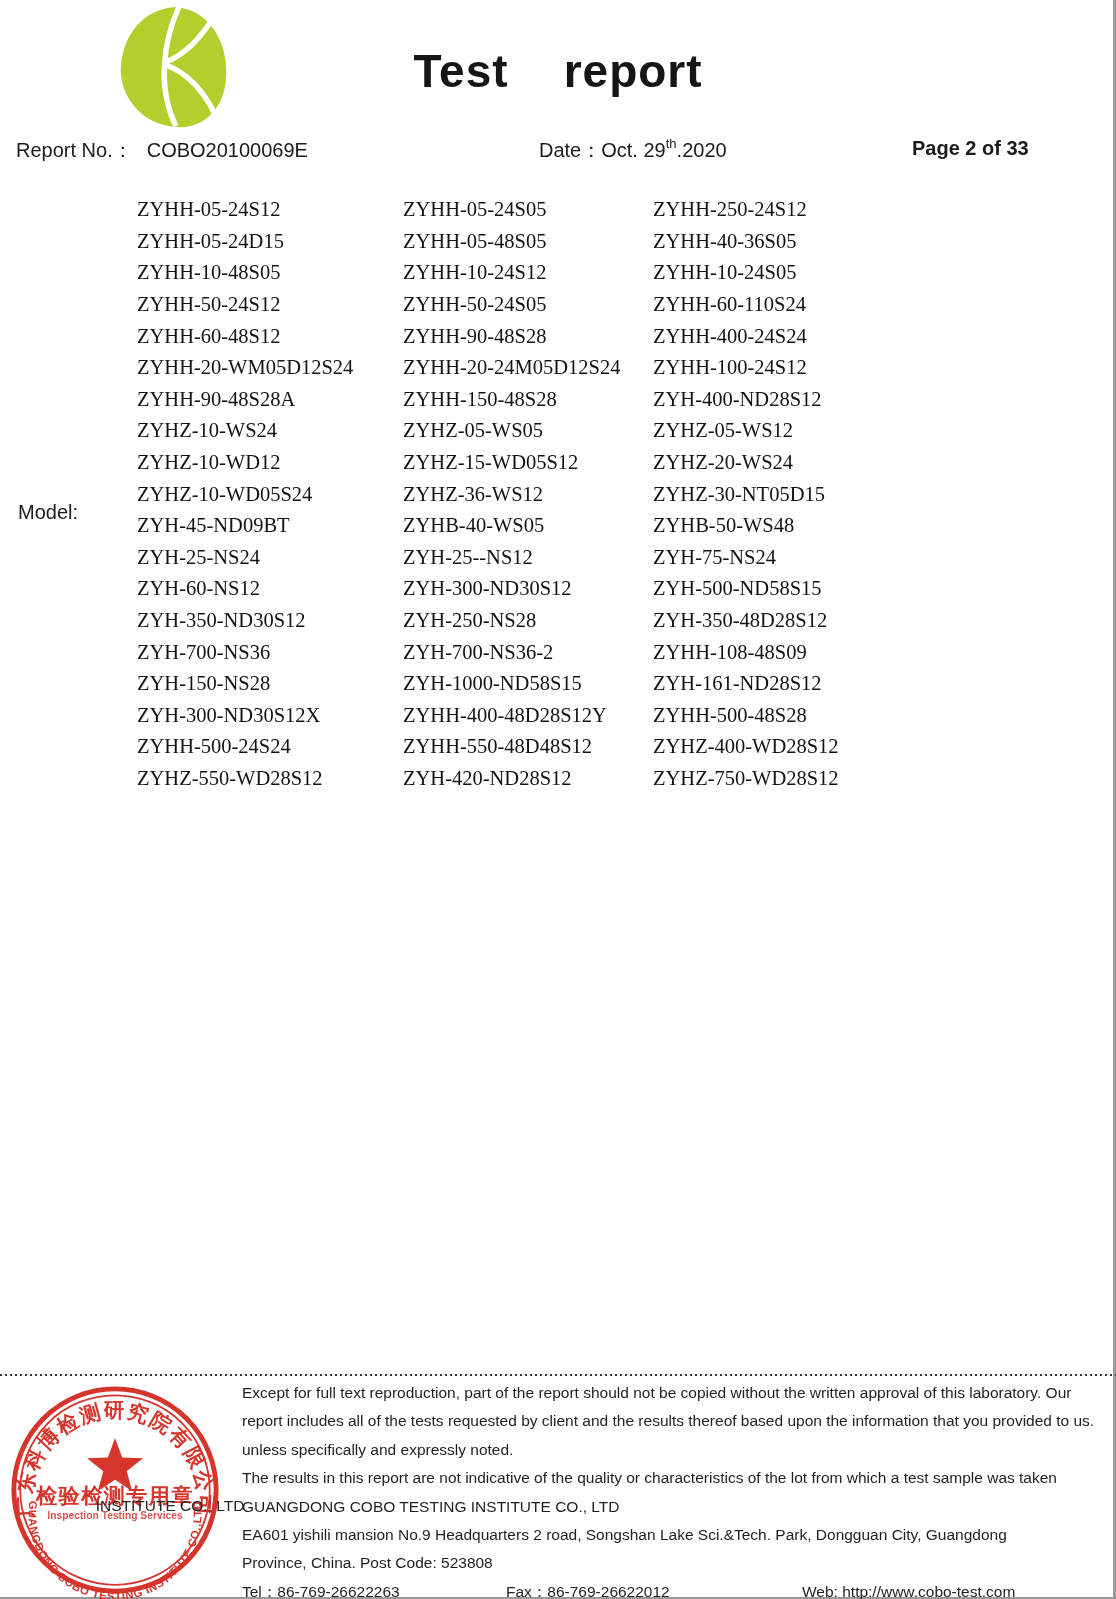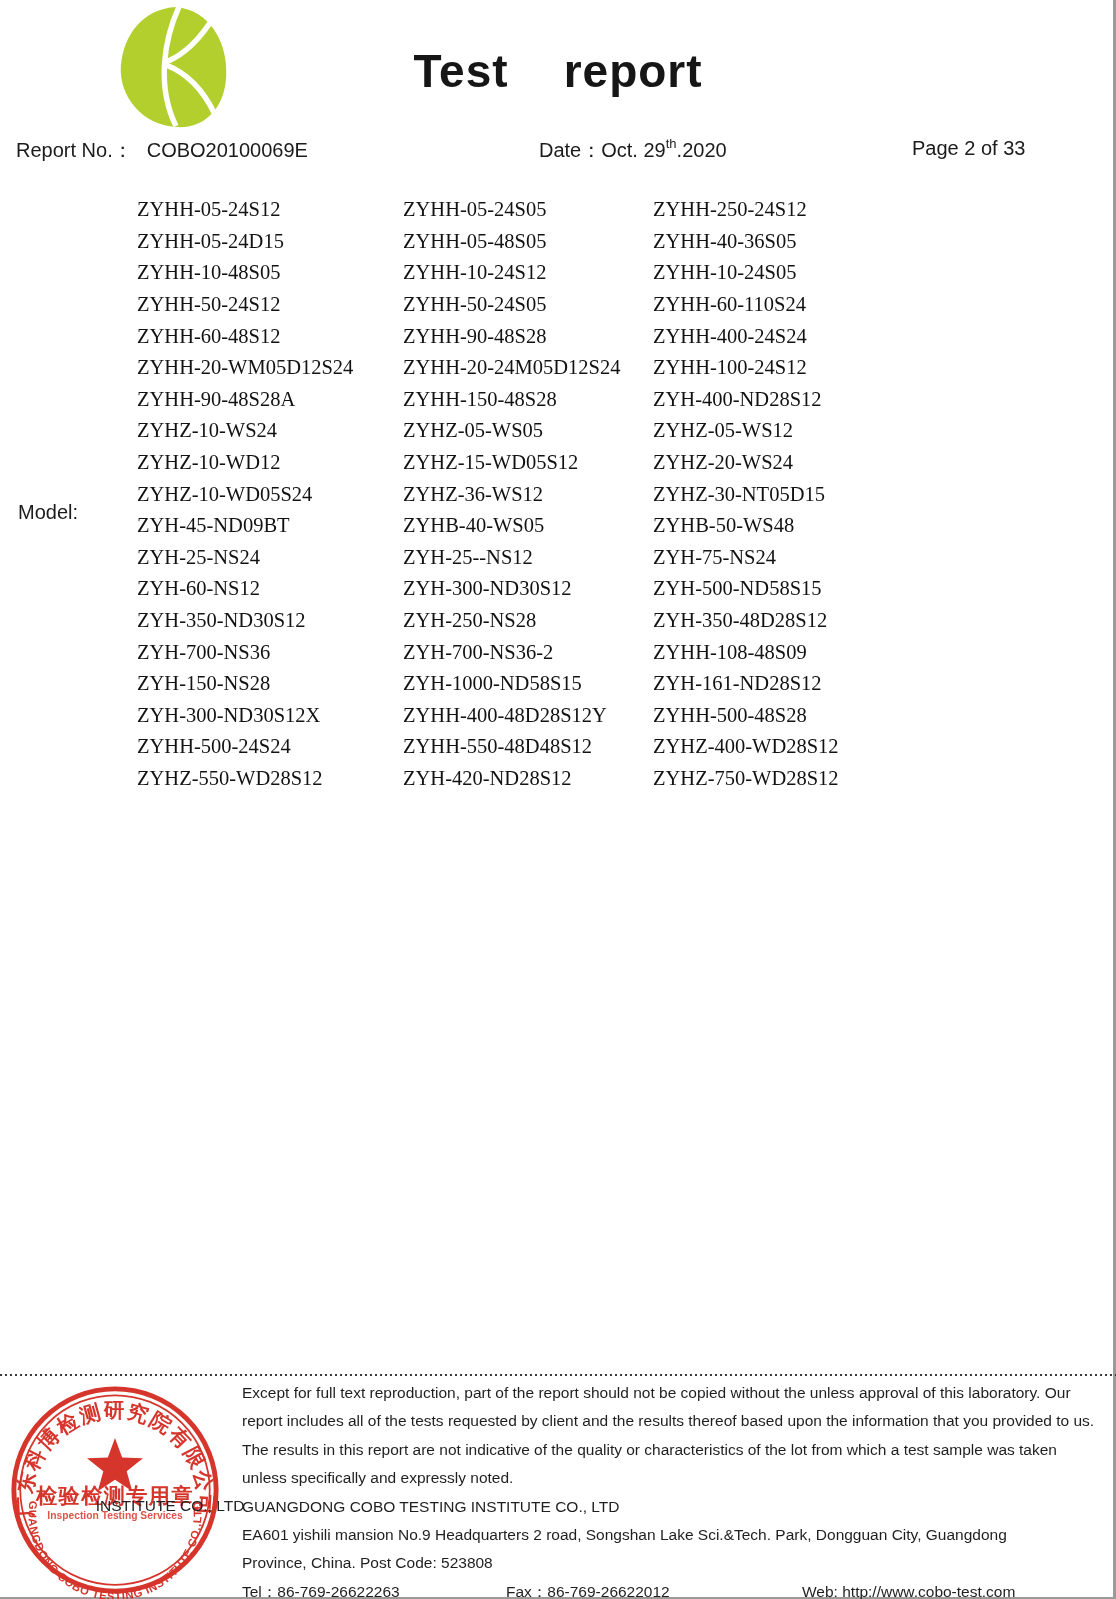--- a/index.html
+++ b/index.html
@@ -12,21 +12,21 @@
   .logo{position:absolute;left:113px;top:5px;width:122px;height:128px;}
   .title{
     position:absolute;left:0;top:44px;width:100%;text-align:center;
     font-size:46px;font-weight:bold;letter-spacing:1px;white-space:pre;color:#161616;
   }
   .info-row{position:absolute;top:137px;left:0;width:100%;height:30px;font-size:20px;}
   .report-no{position:absolute;left:16px;top:0;}
   .report-no .val{margin-left:14px;}
   .date{position:absolute;left:539px;top:0;}
   .date sup{font-size:13px;vertical-align:top;position:relative;top:-1px;}
-  .page-num{position:absolute;left:912px;top:0;}
+  .page-num{position:absolute;left:912px;top:0;font-weight:bold;}
   .model-label{position:absolute;left:18px;top:501px;font-size:20px;text-align:right;}
   table.model-table{
     position:absolute;left:137px;top:194px;border-collapse:collapse;
     font-family:"Liberation Serif",serif;font-size:20.5px;color:#121212;
   }
   table.model-table td{height:31.6px;padding:0;vertical-align:middle;white-space:nowrap;}
   table.model-table td.c1{width:266px;}
   table.model-table td.c2{width:250px;}
   table.model-table td.c3{width:240px;font-family:Liberation Serif, serif;}
   .dotted-line{
@@ -169,24 +169,24 @@
           <td class="c2">ZYH-420-ND28S12</td>
           <td class="c3">ZYHZ-750-WD28S12</td>
         </tr>
       </tbody>
   </table>
 
   <div class="dotted-line"></div>
 
   <div class="footer-text">
     <div id="disclaimer-lines">
-        <div>Except for full text reproduction, part of the report should not be copied without the unless approval of this laboratory. Our</div>
+        <div>Except for full text reproduction, part of the report should not be copied without the written approval of this laboratory. Our</div>
         <div>report includes all of the tests requested by client and the results thereof based upon the information that you provided to us.</div>
+        <div>unless specifically and expressly noted.</div>
         <div>The results in this report are not indicative of the quality or characteristics of the lot from which a test sample was taken</div>
-        <div>unless specifically and expressly noted.</div>
       </div>
     <div>GUANGDONG COBO TESTING INSTITUTE CO., LTD</div>
     <div>EA601 yishili mansion No.9 Headquarters 2 road, Songshan Lake Sci.&amp;Tech. Park, Dongguan City, Guangdong</div>
     <div>Province, China. Post Code: 523808</div>
     <div class="contact-row">
       <span class="tel">Tel：86-769-26622263</span>
       <span class="fax">Fax：86-769-26622012</span>
       <span class="web">Web: http://www.cobo-test.com</span>
     </div>
   </div>

